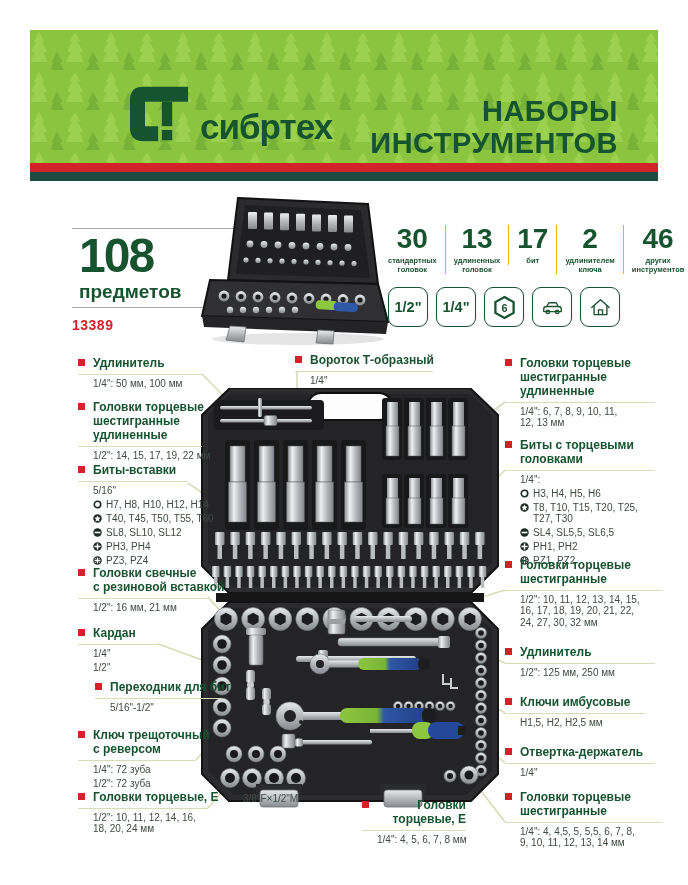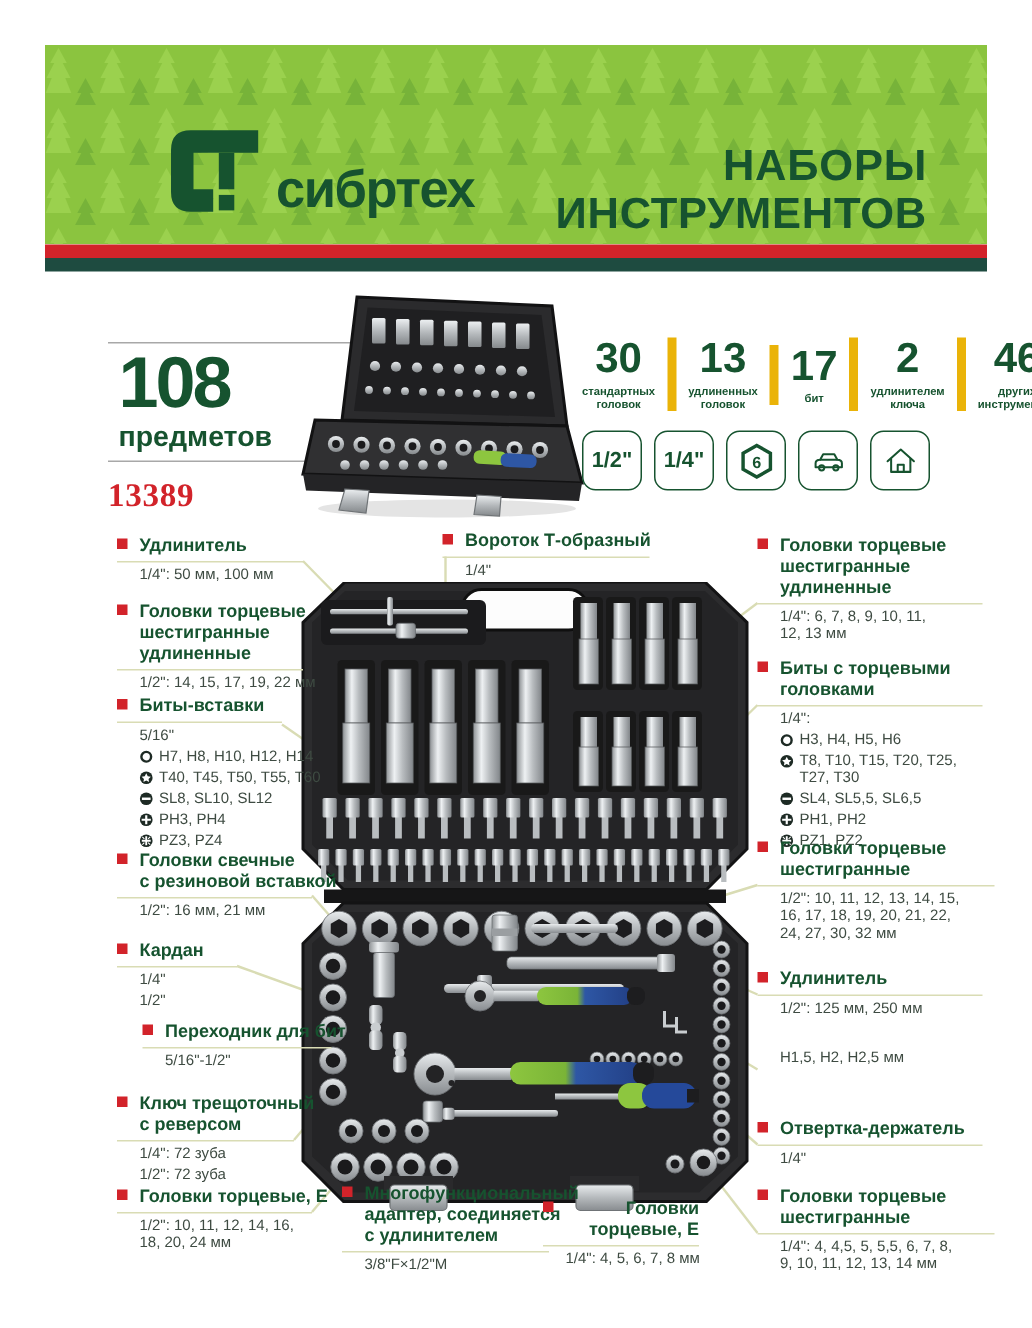--- a/index.html
+++ b/index.html
@@ -8,40 +8,40 @@
     --detail-text:#3E4B42; --stripe-dark:#1E4B40;
   }
   html,body{margin:0;padding:0;background:#fff;}
   .page{position:relative;width:688px;height:885px;background:#fff;overflow:hidden;
         font-family:"Liberation Sans","DejaVu Sans",sans-serif;}
   
   .banner{position:absolute;left:30px;top:30px;width:628px;height:133px;overflow:hidden;}
   .banner svg.tree-bg{position:absolute;left:0;top:0;width:100%;height:100%;}
   .banner-base{fill:var(--banner-green);}
   .tree-l{fill:var(--tree-light);} .tree-d{fill:var(--tree-dark);}
-  .logo{position:absolute;left:84px;top:56px;display:flex;align-items:flex-end;gap:10px;}
+  .logo{position:absolute;left:100px;top:56px;display:flex;align-items:flex-end;gap:10px;}
   .logo svg{display:block;}
   .ct-mark{fill:var(--dark-green);}
   .brand-name{font-size:35px;font-weight:bold;color:var(--dark-green);letter-spacing:-1px;line-height:0.82;}
   .banner-title{position:absolute;right:40px;top:66px;text-align:right;font-size:29px;font-weight:bold;
                 color:var(--dark-green);line-height:1.1;letter-spacing:0.5px;}
   .stripe{position:absolute;left:30px;width:628px;height:9px;}
   .stripe.red{top:163px;background:var(--red);}
   .stripe.dark{top:172px;background:var(--stripe-dark);}
   
   .product-info{position:absolute;left:72px;top:228px;width:165px;}
   .rule{border-top:1px solid #a8a8a8;height:0;}
   .count-line{display:flex;align-items:baseline;padding:2px 0 4px 0;flex-direction:column;}
   .count{font-size:48px;font-weight:bold;color:var(--dark-green);letter-spacing:-2px;line-height:1.05;}
   .count-label{font-size:19px;font-weight:bold;color:var(--dark-green);margin-left:7px;}
-  .article{margin-top:9px;font-size:22px;font-weight:bold;color:var(--red);letter-spacing:0.5px;font-family:Liberation Serif, serif;}
+  .article{margin-top:9px;font-size:14px;font-weight:bold;color:var(--red);letter-spacing:0.5px;}
   .thumb{position:absolute;left:200px;top:192px;width:195px;height:155px;}
   .stats-col{position:absolute;left:388px;top:225px;width:292px;}
-  .stats{display:flex;align-items:center;}
-  .stat{text-align:center;padding:0 8px;border-left:6px solid #eab308;}
+  .stats{display:flex;align-items:flex-start;}
+  .stat{text-align:center;padding:0 8px;border-left:1px solid #eab308;}
   .stat:first-child{border-left:none;padding-left:0;}
   .stat-value{font-size:28px;font-weight:bold;color:var(--dark-green);line-height:1;}
   .stat-label{margin-top:3px;font-size:7.5px;font-weight:bold;color:var(--dark-green);
               line-height:1.2;white-space:pre-line;}
   .badges{display:flex;gap:8px;margin-top:13px;}
   .badge{width:40px;height:40px;border:1.8px solid var(--dark-green);border-radius:9px;
          display:flex;align-items:center;justify-content:center;color:var(--dark-green);box-sizing:border-box;}
   .badge-text{font-size:14.5px;font-weight:bold;}
   .badge svg{width:27px;height:27px;display:block;}
   
@@ -613,23 +613,20 @@
       <div class="callout" style="left: 78px; top: 440px; width: 130px;">
         <div class="c-title"><span class="bullet"></span><span class="t-text">Головки торцевые, Е</span></div>
         <div class="c-line"><span>1/2": 10, 11, 12, 14, 16,
 18, 20, 24 мм</span></div>
       </div>
       <div class="callout" style="left: 295px; top: 3px; width: 138px;">
         <div class="c-title"><span class="bullet"></span><span class="t-text">Вороток Т-образный</span></div>
         <div class="c-line"><span>1/4"</span></div>
       </div>
       <div class="callout" style="left: 228px; top: 438px; width: 138px;">
-        <div class="c-title"><span class="bullet"></span><span class="t-text">Многофункциональный
-адаптер, соединяется
-с удлинителем</span></div>
         <div class="c-line"><span>3/8"F×1/2"M</span></div>
       </div>
       <div class="callout" style="left: 362px; top: 448px; width: 104px; text-align: right;">
         <div class="c-title"><span class="bullet"></span><span class="t-text">Головки
 торцевые, Е</span></div>
         <div class="c-line"><span>1/4": 4, 5, 6, 7, 8 мм</span></div>
       </div>
       <div class="callout" style="left: 505px; top: 6px; width: 150px;">
         <div class="c-title"><span class="bullet"></span><span class="t-text">Головки торцевые
 шестигранные
@@ -668,20 +665,21 @@
 шестигранные</span></div>
         <div class="c-line"><span>1/2": 10, 11, 12, 13, 14, 15,
 16, 17, 18, 19, 20, 21, 22,
 24, 27, 30, 32 мм</span></div>
       </div>
       <div class="callout" style="left: 505px; top: 295px; width: 150px;">
         <div class="c-title"><span class="bullet"></span><span class="t-text">Удлинитель</span></div>
         <div class="c-line"><span>1/2": 125 мм, 250 мм</span></div>
       </div>
       <div class="callout" style="left: 505px; top: 345px; width: 140px;">
+        <div class="c-title"><span class="bullet"></span><span class="t-text">Ключи имбусовые</span></div>
         <div class="c-line"><span>H1,5, H2, H2,5 мм</span></div>
       </div>
       <div class="callout" style="left: 505px; top: 395px; width: 150px;">
         <div class="c-title"><span class="bullet"></span><span class="t-text">Отвертка-держатель</span></div>
         <div class="c-line"><span>1/4"</span></div>
       </div>
       <div class="callout" style="left: 505px; top: 440px; width: 158px;">
         <div class="c-title"><span class="bullet"></span><span class="t-text">Головки торцевые
 шестигранные</span></div>
         <div class="c-line"><span>1/4": 4, 4,5, 5, 5,5, 6, 7, 8,

